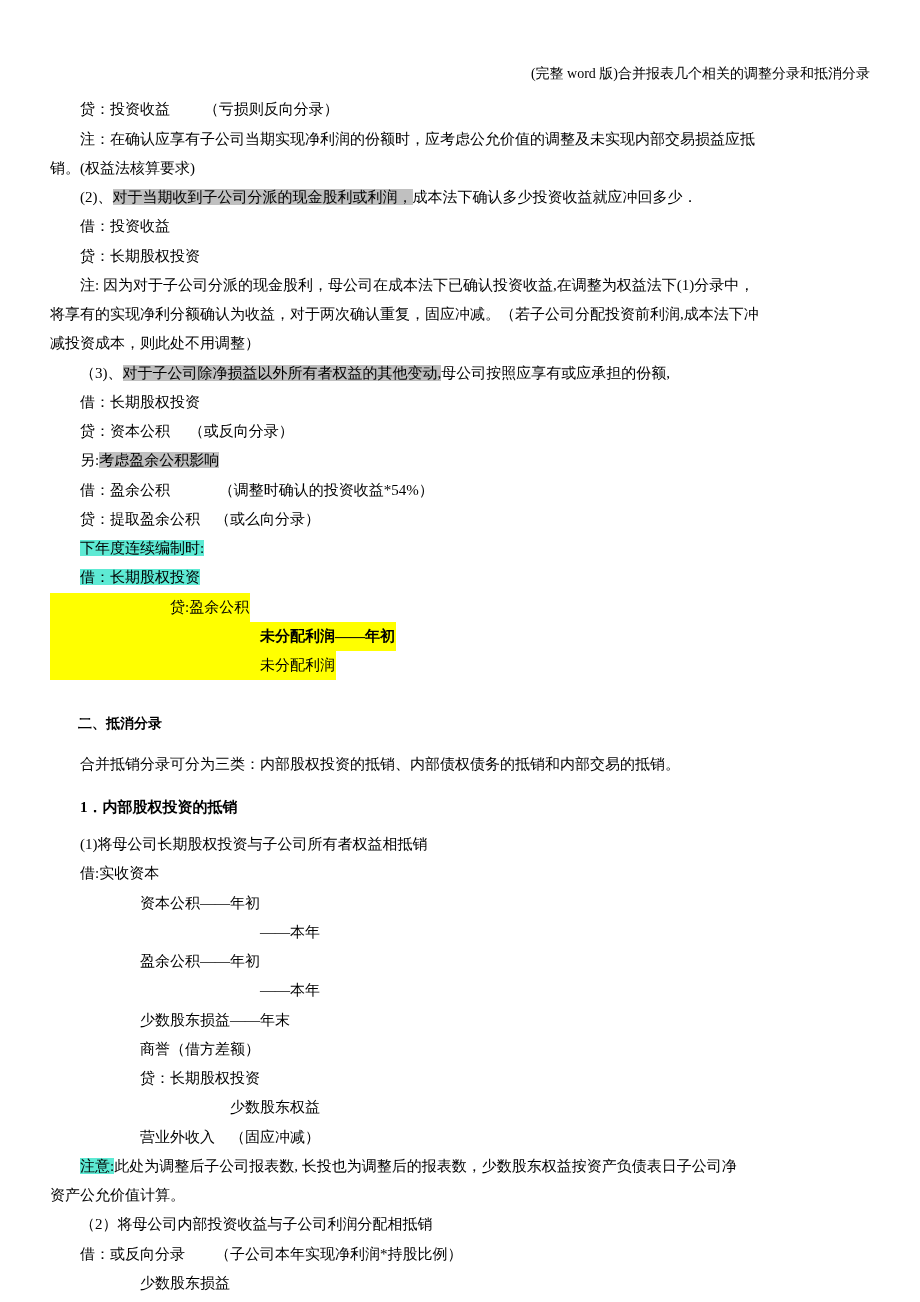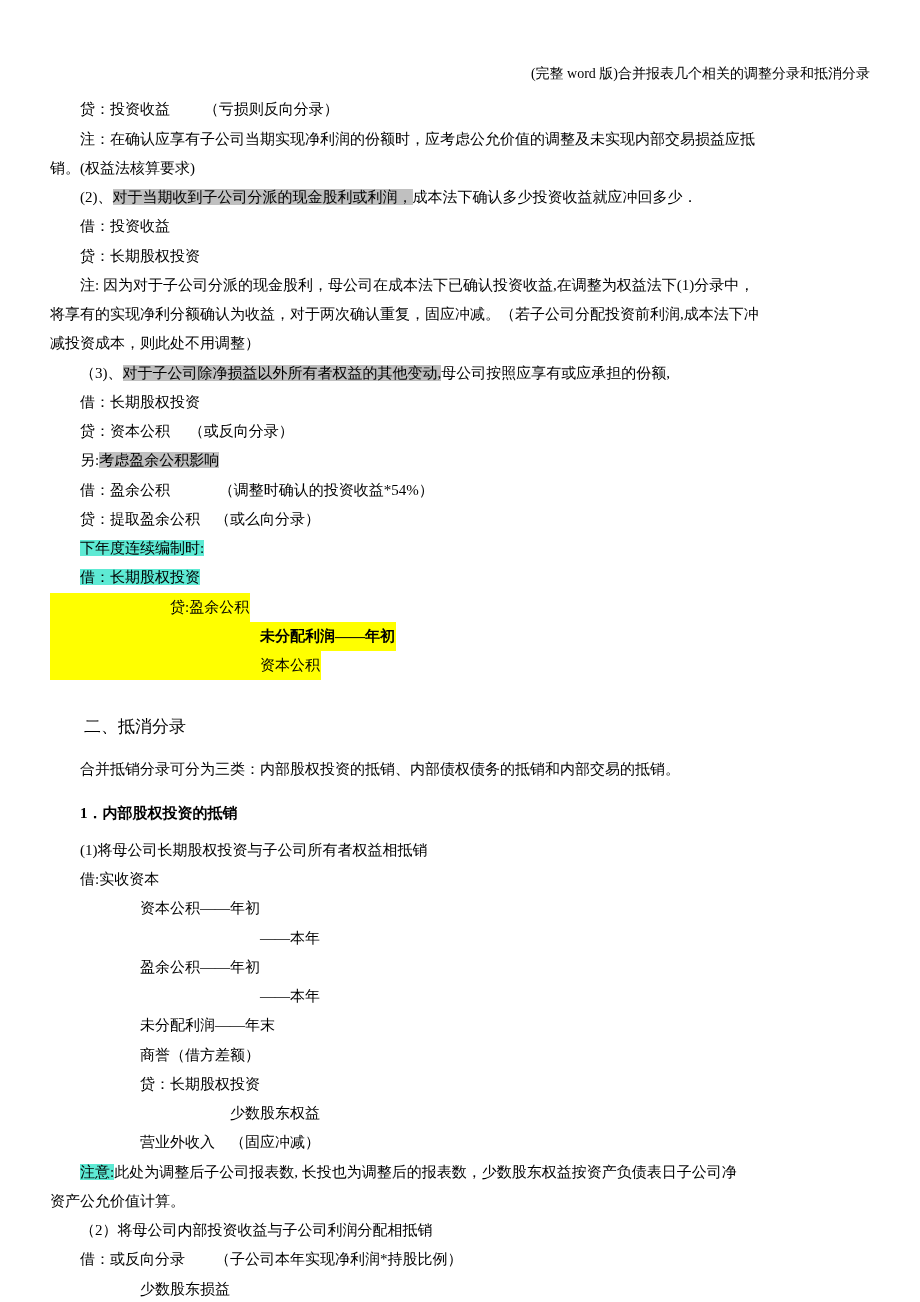--- a/index.html
+++ b/index.html
@@ -25,22 +25,22 @@
   .flush {
     margin: 0;
   }
   .gray-hl {
     background: #c0c0c0;
   }
   .yellow-hl {
     background: #5eead4;
   }
   .section-title {
-    font-weight: normal;
-    font-size: 17px;
+    font-weight: bold;
+    font-size: 14px;
     margin-top: 30px;
     margin-bottom: 12px;
     text-indent: 2em;
   }
   .sub-title {
     font-weight: bold;
     margin-top: 14px;
     margin-bottom: 8px;
   }
   .indent3 { padding-left: 6em; }
@@ -89,36 +89,36 @@
 <p class="para">
   <span class="yellow-hl">借：长期股权投资</span>
 </p>
 <p class="flush">
   <span class="ylbar" style="padding-left:8em; padding-right:1px;">贷:盈余公积</span>
 </p>
 <p class="flush">
   <span class="ylbar" style="padding-left:14em; padding-right:1px;font-weight:bold;">未分配利润——年初</span>
 </p>
 <p class="flush">
-  <span class="ylbar" style="padding-left:14em; padding-right:1px;">资本公积</span>
+  <span class="ylbar" style="padding-left:14em; padding-right:1px;">未分配利润</span>
 </p>
 
 <div class="section-title">二、抵消分录</div>
 
 <p class="para">合并抵销分录可分为三类：内部股权投资的抵销、内部债权债务的抵销和内部交易的抵销。</p>
 
 <p class="sub-title para">1．内部股权投资的抵销</p>
 
 <p class="para">(1)将母公司长期股权投资与子公司所有者权益相抵销</p>
 <p class="para">借:实收资本</p>
 <p class="flush indent3">资本公积——年初</p>
 <p class="flush indent6">——本年</p>
 <p class="flush indent3">盈余公积——年初</p>
 <p class="flush indent6">——本年</p>
-<p class="flush indent3">未分配利润——年末</p>
+<p class="flush indent3">少数股东损益——年末</p>
 <p class="flush indent3">商誉（借方差额）</p>
 <p class="flush indent3">贷：长期股权投资</p>
 <p class="flush indent5">少数股东权益</p>
 <p class="flush indent3">营业外收入　（固应冲减）</p>
 
 <p class="para">
   <span class="yellow-hl">注意:</span><span>此处为调整后子公司报表数, 长投也为调整后的报表数，少数股东权益按资产负债表日子公司净</span>
 </p>
 <p class="flush">资产公允价值计算。</p>
 

